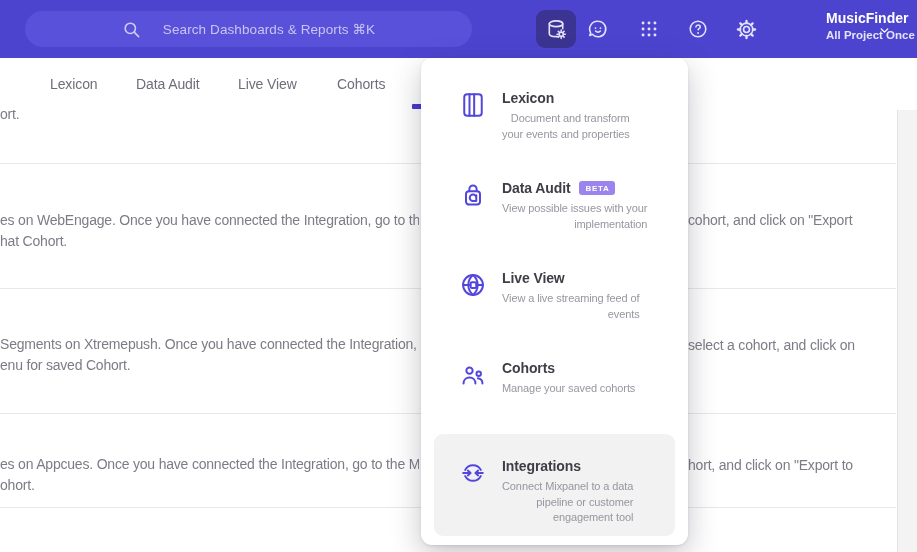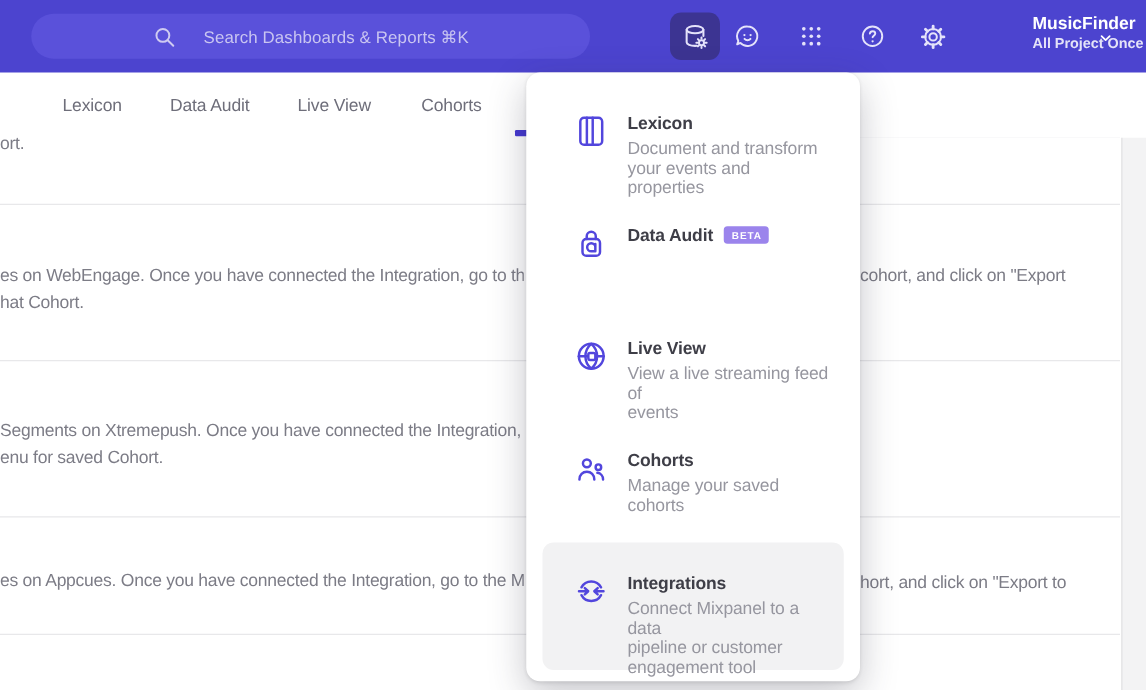--- a/index.html
+++ b/index.html
@@ -42,21 +42,21 @@
     position:absolute; left:421px; top:58px; width:267px; height:487px; background:#ffffff;
     border-radius:11px; box-shadow:0 10px 30px rgba(50,50,70,.28), 0 1px 3px rgba(0,0,0,.10);
     z-index:20; padding-top:16px;
   }
   .mitem { margin:0 13px; height:90px; border-radius:9px; padding:16px 12px 0 25px; display:flex; cursor:pointer; }
   .mitem.hl { background:#f2f2f3; height:102px; padding-top:24px; }
   .micon { flex:none; width:28px; height:28px; margin-right:15px; margin-top:1px; }
   .mtitle-row { display:flex; align-items:center; gap:9px; margin-bottom:5px; }
   .mtitle { font-size:14px; font-weight:700; color:#3e3e47; letter-spacing:-.1px; }
   .mbadge { background:#9b84ec; color:#fff; font-size:8px; font-weight:700; letter-spacing:.7px; padding:3px 6px 2px; border-radius:3px; }
-  .mdesc { font-size:14px; color:#96969f; line-height:15.5px; letter-spacing:-.1px; white-space:pre-line; }
+  .mdesc { font-size:11px; color:#96969f; line-height:15.5px; letter-spacing:-.1px; white-space:pre-line;text-align:right; }
 </style>
 </head>
 <body>
 
 <div class="screen">
 
   <div class="content">
     <div class="hr-part"></div>
     <div class="hr" style="top:163px"></div>
     <div class="hr" style="top:288px"></div>
@@ -74,23 +74,27 @@
         <span class="frag">hat Cohort.</span>
       </div>
     <span class="frag" style="left:688px; top:210px">cohort, and click on "Export</span>
 
     <div class="lclip" style="top:334px">
         <span class="frag">Segments on Xtremepush. Once you have connected the Integration,</span>
       </div>
     <div class="lclip" style="top:355px">
         <span class="frag">enu for saved Cohort.</span>
       </div>
+    <span class="frag" style="left:688px; top:335px">select a cohort, and click on</span>
 
     <div class="lclip" style="top:454px">
         <span class="frag">es on Appcues. Once you have connected the Integration, go to the M</span>
+      </div>
+    <div class="lclip" style="top:475px">
+        <span class="frag">ohort.</span>
       </div>
     <span class="frag" style="left:688px; top:455px">hort, and click on "Export to</span>
 
     <div class="scroll-strip"></div>
   </div>
 
   <div class="tabbar">
     <span class="tab tab-1">Lexicon</span>
     <span class="tab tab-2">Data Audit</span>
     <span class="tab tab-3">Live View</span>
@@ -203,20 +207,22 @@
           <path d="M8.9 8.8V6.9a3.1 3.1 0 0 1 6.2 0v1.9"></path>
           <rect x="6" y="8.8" width="12" height="11.4" rx="2.6"></rect>
           <path d="M14.8 14.4a2.8 2.8 0 1 0-2.8 2.8h2.8v-5.1"></path>
         </svg>
       </span>
       <div>
         <div class="mtitle-row">
           <span class="mtitle">Data Audit</span>
           <span class="mbadge">BETA</span>
         </div>
+        <div class="mdesc">View possible issues with your
+implementation</div>
       </div>
     </div>
 
     <div class="mitem">
       <span class="micon">
         <svg width="28" height="28" viewBox="0 0 24 24" fill="none" stroke="#5246dd" stroke-width="1.7" stroke-linecap="round" stroke-linejoin="round">
           <circle cx="12" cy="12" r="8.5"></circle>
           <path d="M3.5 12h17"></path>
           <path d="M12 3.5c2.7 2.3 4 5.2 4 8.5s-1.3 6.2-4 8.5c-2.7-2.3-4-5.2-4-8.5s1.3-6.2 4-8.5z"></path>
           <rect x="10" y="9.7" width="4.8" height="4.8" rx="1.1" fill="#ffffff"></rect>

